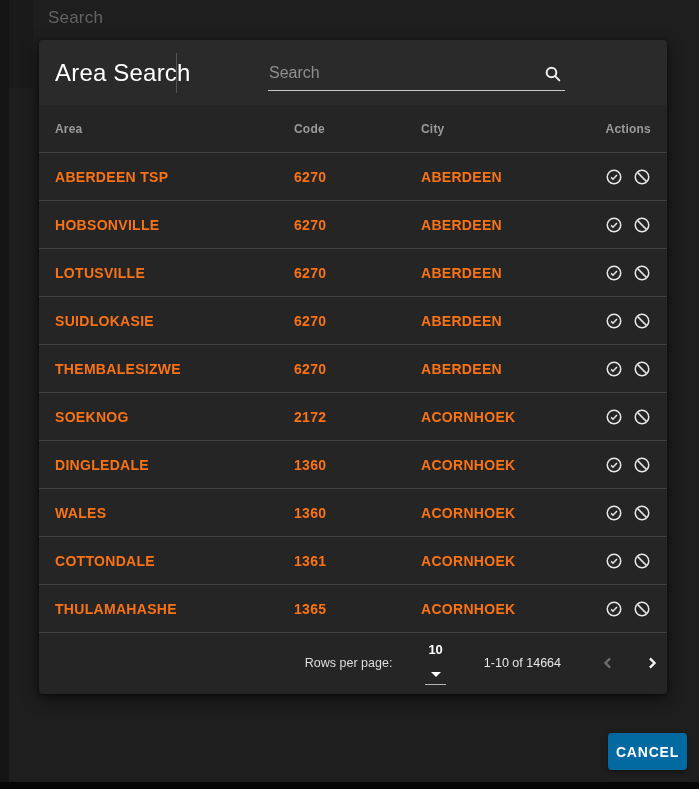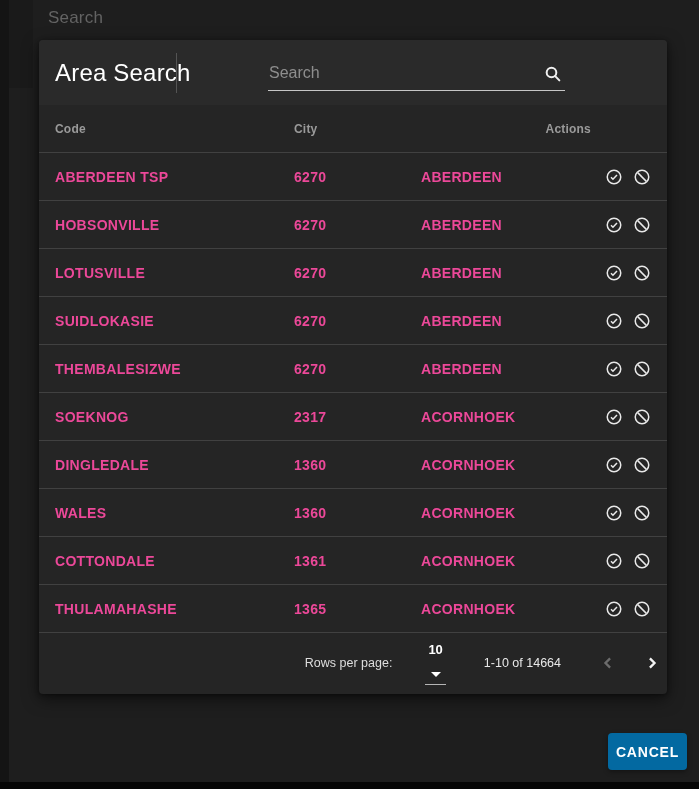--- a/index.html
+++ b/index.html
@@ -41,21 +41,21 @@
   .search-icon { position:absolute; right:2px; bottom:6px; width:20px; height:20px; color:#F0F0F0; }
 
   
   .thead, .trow {
     display:grid; grid-template-columns:239px 127px 1fr 60px;
     align-items:center; height:48px; padding:0 16px;
     border-bottom:1px solid rgba(255,255,255,.13);
   }
   .th { font-size:12px; font-weight:700; color:#9A9A9A; letter-spacing:.2px; }
   .th-actions { text-align:right; }
-  .cell { font-size:14px; font-weight:700; color:#ec4899; letter-spacing:.3px; }
+  .cell { font-size:14px; font-weight:700; color:#f97316; letter-spacing:.3px; }
   .cell-actions { display:flex; justify-content:flex-end; gap:10px; }
   .icon-btn {
     width:18px; height:18px; color:#E9E9E9; background:none; border:none;
     padding:0; cursor:pointer; display:inline-flex;
   }
   .icon-btn svg { width:18px; height:18px; }
 
   
   .tfoot { display:flex; align-items:center; justify-content:flex-end; height:60px; padding-right:4px; color:#DEDEDE; }
   .rpp-label { font-size:12.5px; margin-right:33px; }
@@ -102,20 +102,21 @@
       <span class="search-icon">
         <svg viewBox="0 0 24 24" fill="none" stroke="currentColor" stroke-width="2.4">
           <circle cx="10.2" cy="10.2" r="5.8"></circle>
           <line x1="14.6" y1="14.6" x2="19.6" y2="19.6" stroke-linecap="round"></line>
         </svg>
       </span>
     </div>
   </div>
 
   <div class="thead">
+    <span class="th">Area</span>
     <span class="th">Code</span>
     <span class="th">City</span>
     <span class="th th-actions">Actions</span>
   </div>
 
   <div>
     <div class="trow">
       <span class="cell">ABERDEEN TSP</span>
       <span class="cell">6270</span>
       <span class="cell">ABERDEEN</span>
@@ -230,21 +231,21 @@
               <circle cx="12" cy="12" r="9"></circle>
               <line x1="6.2" y1="6.2" x2="17.8" y2="17.8"></line>
             </svg>
           </span>
         </button>
       </span>
     </div>
 
     <div class="trow">
       <span class="cell">SOEKNOG</span>
-      <span class="cell">2317</span>
+      <span class="cell">2172</span>
       <span class="cell">ACORNHOEK</span>
       <span class="cell cell-actions">
         <button class="icon-btn" title="">
           <span style="display:inline-flex">
             <svg viewBox="0 0 24 24" fill="none" stroke="currentColor" stroke-width="2">
               <circle cx="12" cy="12" r="9"></circle>
               <path d="M8 12.4l2.6 2.6 5.4-5.8"></path>
             </svg>
           </span>
         </button>

